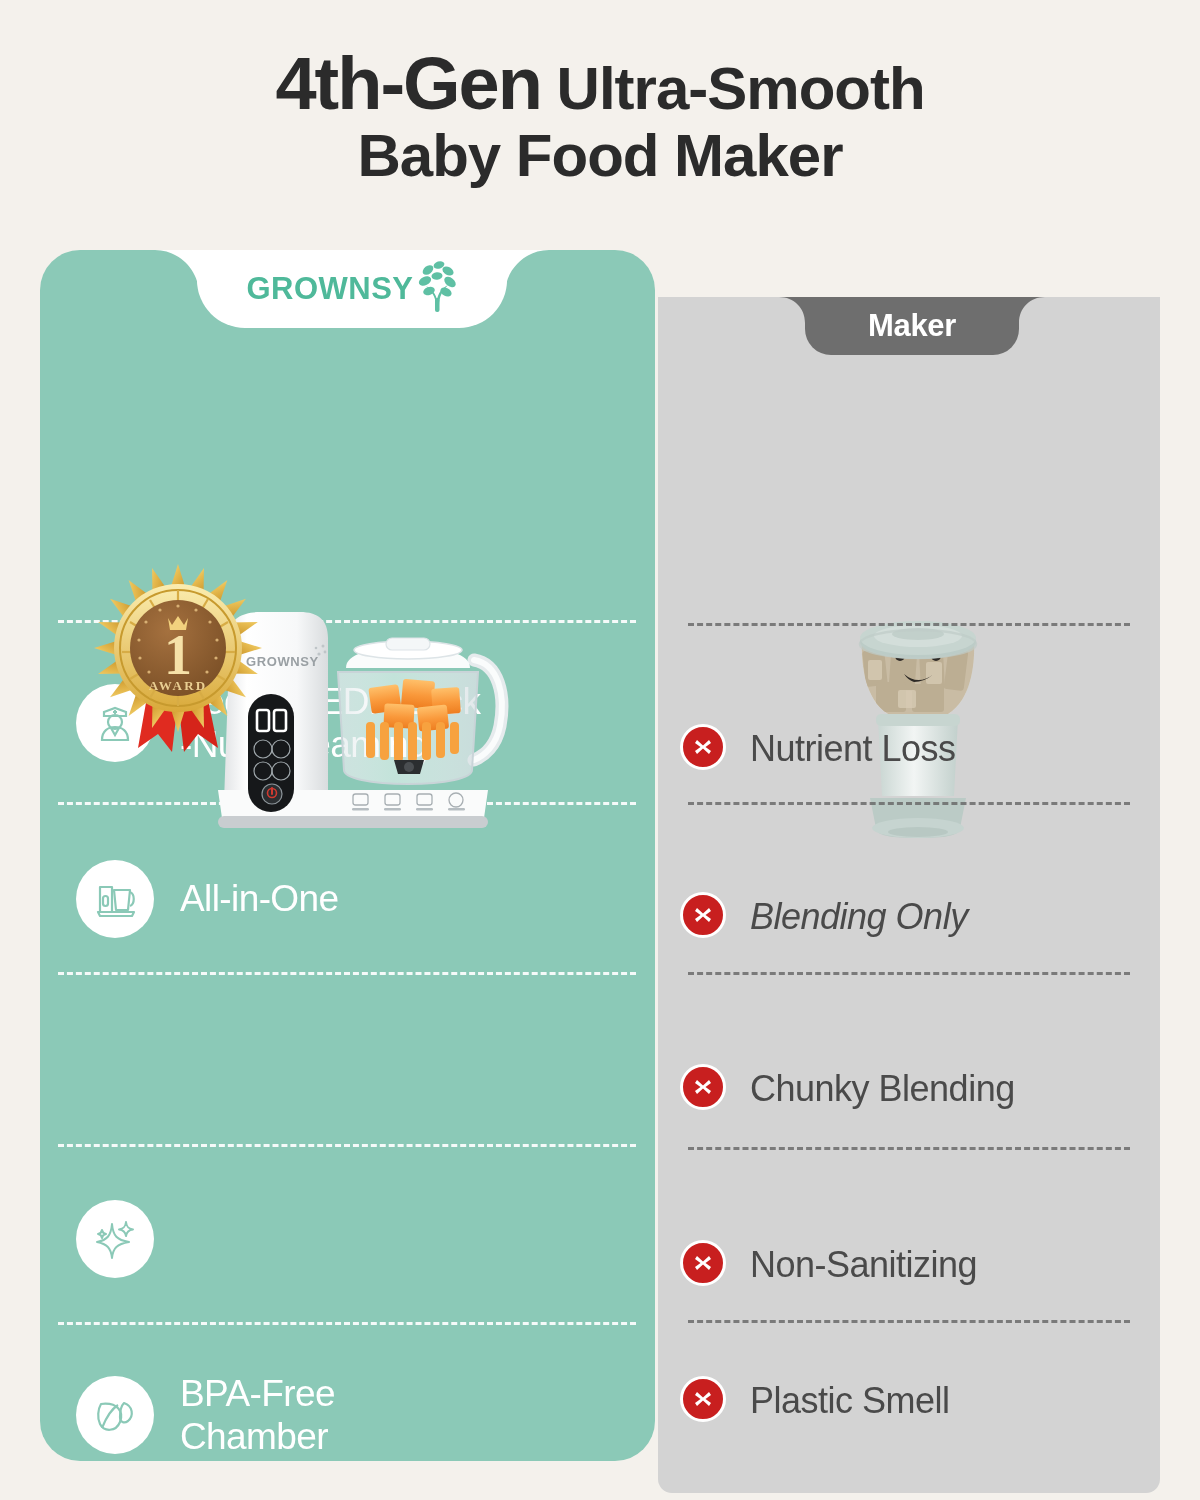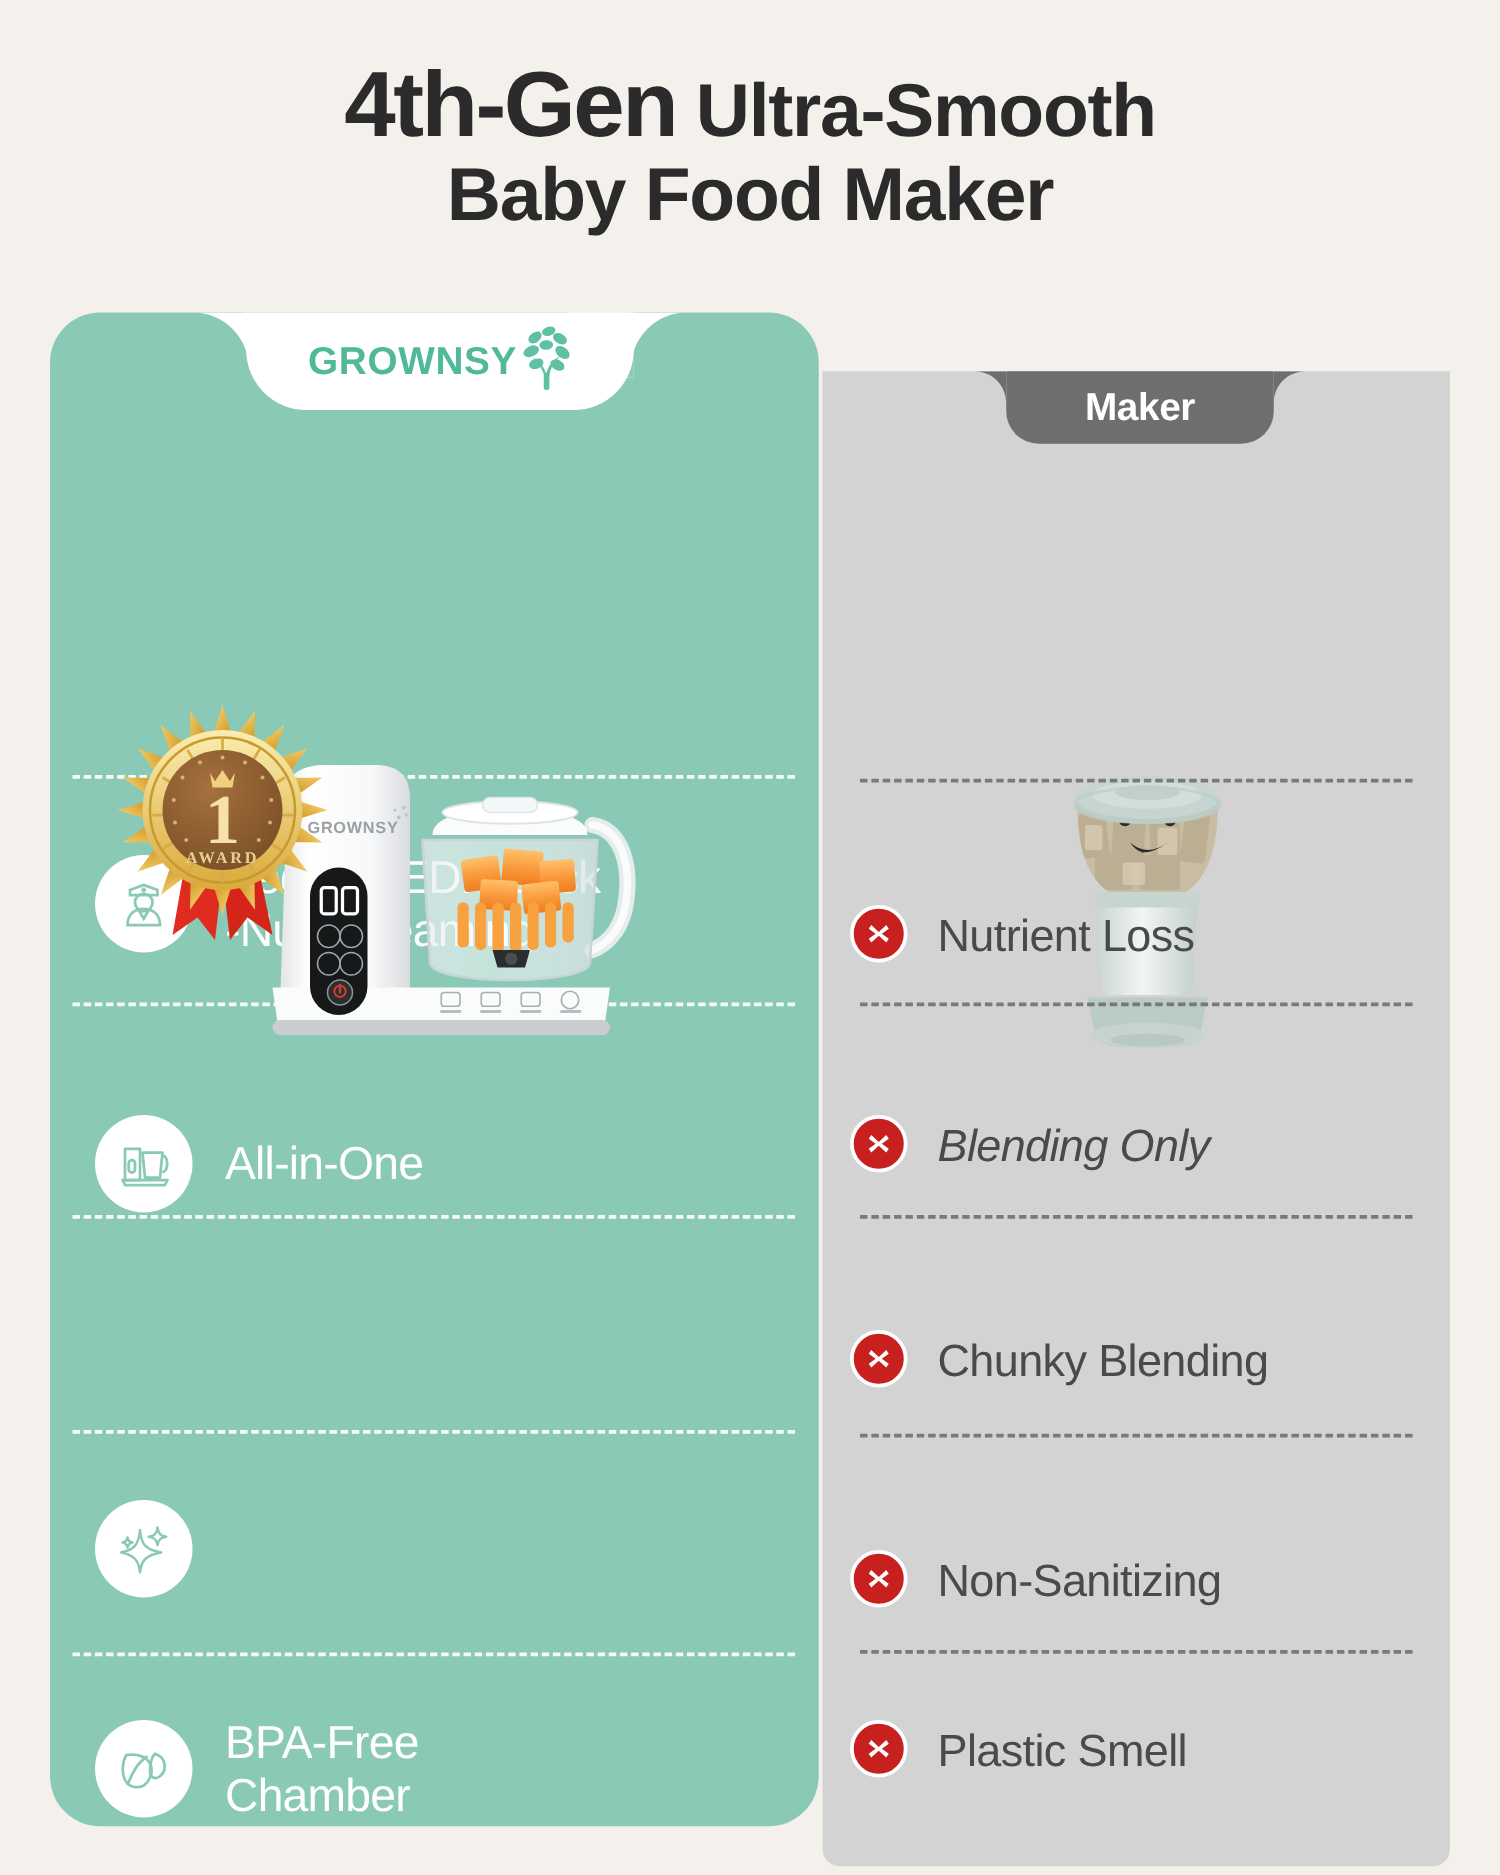--- a/index.html
+++ b/index.html
@@ -552,21 +552,21 @@
         <path d="M25,12 L25,16 M23,14 L27,14" stroke-width="2"></path>
         <circle cx="25" cy="24" r="7"></circle>
         <path d="M12,42 C12,33 18,29 25,29 C32,29 38,33 38,42 Z"></path>
         <path d="M21,30 L25,37 L29,30"></path>
       </svg>
     </span>
     <span class="feat-label">PediatricEDN Lock
 -Nutri Steaming</span>
   </div>
 
-  <div class="feature" style="top:660px;">
+  <div class="feature" style="top:628px;">
     <span class="feat-icon">
       <svg width="50" height="50" viewBox="0 0 50 50" fill="none" stroke="#8BC9B7" stroke-width="2.2" stroke-linejoin="round">
         <path d="M10,13 L22,13 L22,38 L10,38 Z"></path>
         <rect x="13" y="22" width="5" height="10" rx="2.5"></rect>
         <path d="M24,16 L40,16 L38,36 L26,36 Z"></path>
         <path d="M40,18 C45,20 45,30 40,32"></path>
         <path d="M8,38 L44,38 L42,42 L10,42 Z"></path>
       </svg>
     </span>
     <span class="feat-label">All-in-One</span>

